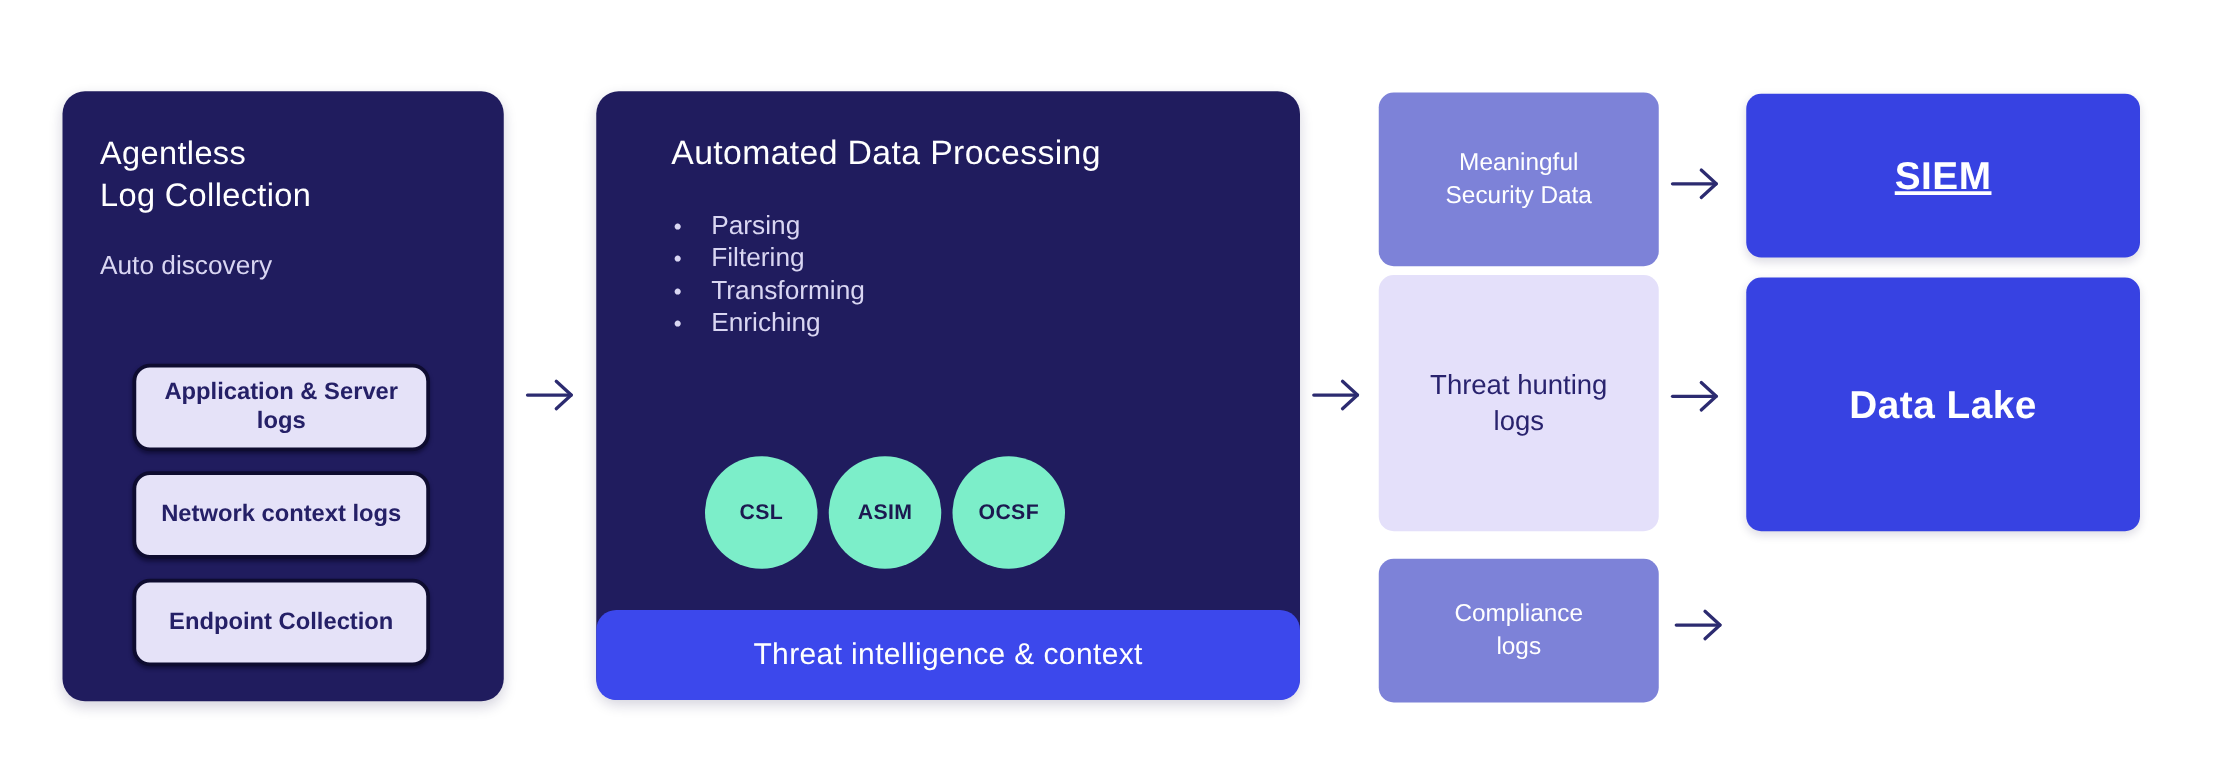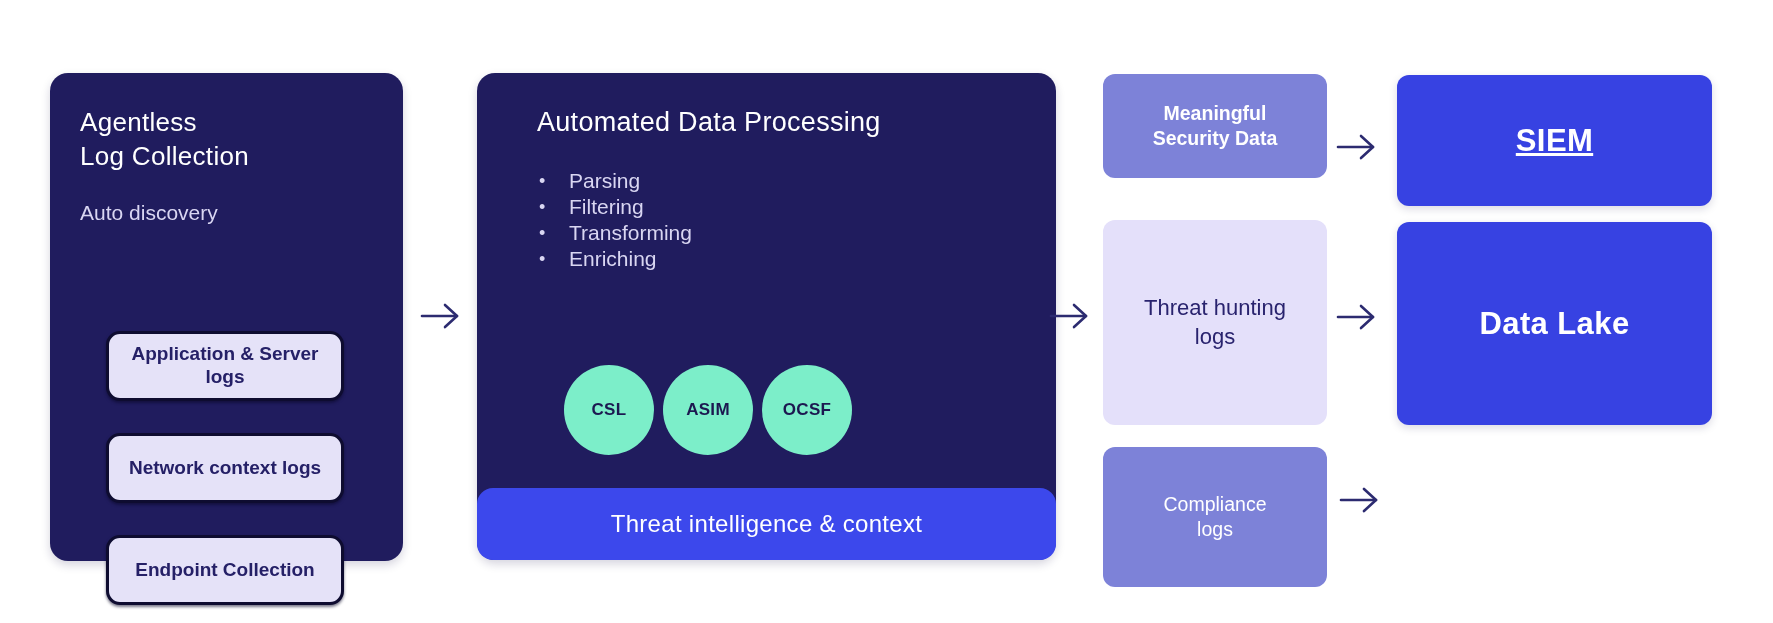--- a/index.html
+++ b/index.html
@@ -2,28 +2,28 @@
 <html style="--c-canvas-bg: #ffffff; --c-navy: #201c5e; --c-chip-bg: #e5e2f8; --c-chip-border: #0e0c30; --c-chip-text: #252067; --c-muted-lavender: #d9d6f2; --c-mint: #7ceec9; --c-mint-text: #1c1850; --c-accent-blue: #3742e2; --c-bar-blue: #3c48ec; --c-medium-purple: #7d82d8; --c-light-lavender: #e4e0fa; --c-lavender-text: #29236e; --c-arrow: #2c2b70; --c-white: #ffffff;"><head>
 <meta charset="utf-8">
 <style>
   html,body{margin:0;padding:0;background:#ffffff;}
   .canvas{
     position:relative;width:1773px;height:623px;background:var(--c-canvas-bg,#fff);
     font-family:"Liberation Sans", sans-serif;overflow:hidden;
   }
   .panel{position:absolute;border-radius:18px;box-shadow:0 4px 10px rgba(20,16,70,0.18);}
   .left-panel{left:50px;top:73px;width:353px;height:488px;background:var(--c-navy);}
-  .mid-panel{left:477px;top:73px;width:563px;height:487px;background:var(--c-navy);padding-left:16px;}
+  .mid-panel{left:477px;top:73px;width:563px;height:487px;background:var(--c-navy);}
   .panel-title{position:absolute;color:var(--c-white);font-size:26px;font-weight:500;
     line-height:1.32;white-space:pre-line;letter-spacing:.3px;}
   .left-title{left:30px;top:32px;}
   .left-subtitle{position:absolute;left:30px;top:128px;color:var(--c-muted-lavender);
     font-size:21px;font-weight:400;}
   .chip-stack{position:absolute;left:56px;top:218px;width:238px;display:flex;
-    flex-direction:column;gap:32px;margin-top:40px;}
+    flex-direction:column;gap:16px;}
   .chip{height:64px;background:var(--c-chip-bg);border:3px solid var(--c-chip-border);
     border-radius:14px;display:flex;align-items:center;justify-content:center;text-align:center;
     color:var(--c-chip-text);font-size:19px;font-weight:600;line-height:1.2;padding:0 10px;
     box-shadow:0 2px 3px rgba(10,8,40,0.55);}
   .mid-title{left:60px;top:32px;font-size:27px;}
   .steps{position:absolute;left:62px;top:97px;display:flex;flex-direction:column;gap:4px;}
   .step{display:flex;align-items:center;color:var(--c-muted-lavender);font-size:21px;
     line-height:22px;}
   .step .dot{width:30px;font-size:18px;}
   .circle-row{position:absolute;left:87px;top:292px;display:flex;gap:9px;}
@@ -97,25 +97,25 @@
     <div class="ti-bar">Threat intelligence &amp; context</div>
   </div>
 
   <div class="arrow" style="left:1048px;top:298px;">
     <svg width="44" height="36" viewBox="0 0 44 36">
       <line x1="3" y1="18" x2="38" y2="18"></line>
         <polyline points="26,7 38,18 26,29"></polyline>
     </svg>
   </div>
 
-  <div class="out-box out-purple" style="top:74px;height:104px;font-weight:bold;">Meaningful
+  <div class="out-box out-purple" style="top:74px;height:139px;">Meaningful
 Security Data</div>
   <div class="out-box out-lavender" style="top:220px;height:205px;">Threat hunting
 logs</div>
-  <div class="out-box out-purple" style="top:447px;height:140px;">Compliance
+  <div class="out-box out-purple" style="top:447px;height:115px;">Compliance
 logs</div>
 
   <div class="arrow" style="left:1335px;top:129px;">
     <svg width="44" height="36" viewBox="0 0 44 36">
       <line x1="3" y1="18" x2="38" y2="18"></line>
         <polyline points="26,7 38,18 26,29"></polyline>
     </svg>
   </div>
   <div class="arrow" style="left:1335px;top:299px;">
     <svg width="44" height="36" viewBox="0 0 44 36">

